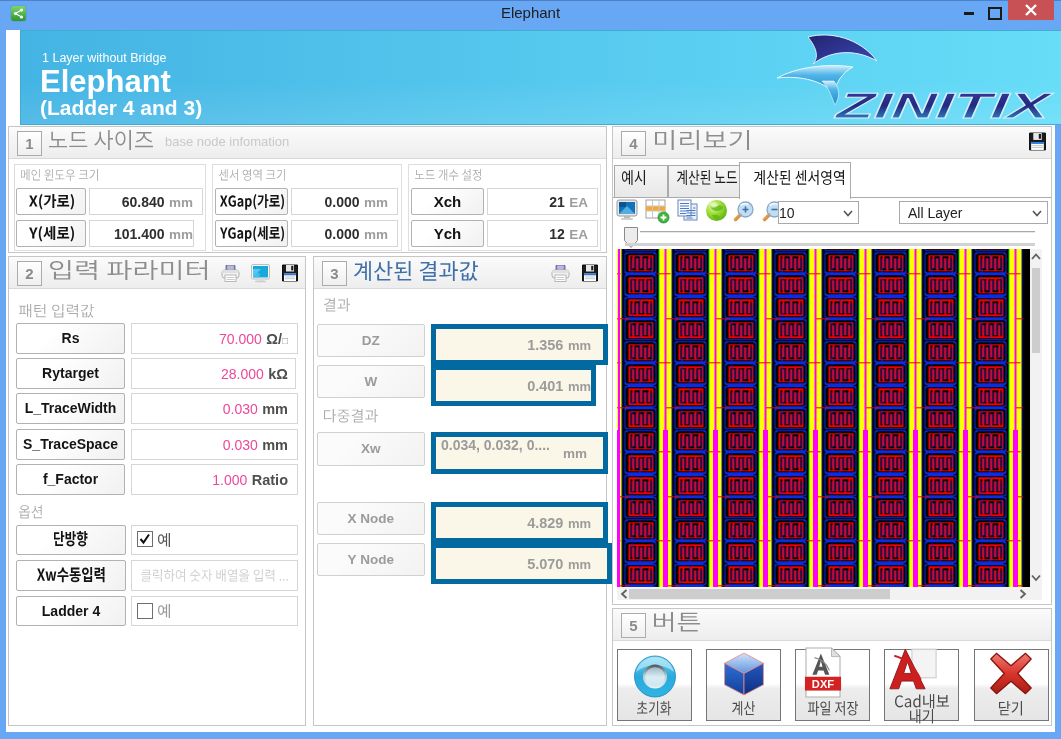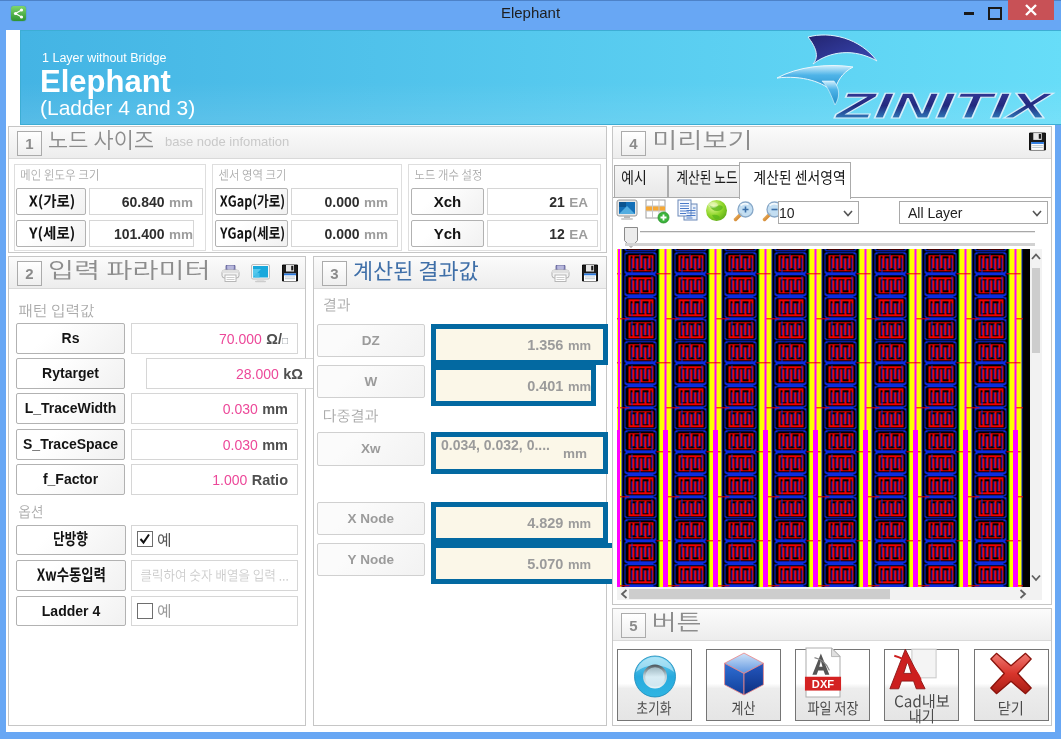--- a/index.html
+++ b/index.html
@@ -31,21 +31,21 @@
     </svg></div>
 <div class="abs" style="left:0;top:0;width:1061px;height:25px;line-height:26px;text-align:center;font-size:15px;color:#1e1e1e">Elephant</div>
 <div class="abs" style="left:964px;top:12px;width:10px;height:3px;background:#1a1a1a"></div>
 <div class="abs" style="left:988px;top:7px;width:10px;height:9px;border:2px solid #1a1a1a"></div>
 <div class="abs" style="left:1008px;top:0;width:46px;height:20px;background:#c85156"><svg width="46" height="20">
       <path d="M18 5L28 15M28 5L18 15" stroke="#fff" stroke-width="2.4"></path>
     </svg></div>
 <div class="abs" style="left:20px;top:30px;width:1043px;height:93px;background:linear-gradient(rgba(255,255,255,0) 55%,rgba(255,255,255,0.10)),linear-gradient(to right,#44b4e4,#67ddf8);border:1px solid #3dadd4">
 <div class="abs" style="left:21px;top:20px;font-size:12.5px;color:#fff">1 Layer without Bridge</div>
 <div class="abs" style="left:19px;top:33px;font-size:31px;font-weight:bold;color:#fff">Elephant</div>
-<div class="abs" style="left:19px;top:65px;font-size:21px;font-weight:normal;color:#fff">(Ladder 4 and 3)</div>
+<div class="abs" style="left:19px;top:65px;font-size:21px;font-weight:bold;color:#fff">(Ladder 4 and 3)</div>
 <svg class="abs" style="left:753px;top:0" width="300" height="93" viewBox="0 0 300 93">
 <defs>
         <linearGradient id="zg" x1="0" y1="0" x2="0" y2="1">
           <stop offset="0" stop-color="#3a3f9f"></stop>
           <stop offset="0.5" stop-color="#22297f"></stop>
           <stop offset="1" stop-color="#35a8dc"></stop>
         </linearGradient>
 <linearGradient id="bw1" x1="0" y1="0" x2="1" y2="1">
           <stop offset="0" stop-color="#23246f"></stop>
           <stop offset="1" stop-color="#3a49b8"></stop>
@@ -136,21 +136,21 @@
     <rect x="3" y="9.5" width="12" height="1.8" fill="#2a7ae0"></rect>
     <rect x="4" y="12.5" width="10" height="0.9" fill="#b8c4cc"></rect>
     <rect x="4" y="14.3" width="10" height="0.9" fill="#b8c4cc"></rect>
   </svg>
 <svg style="position:absolute;left:17.7px;top:302.6px" width="77.0" height="15.5" viewBox="-0.3 -13.4 77.0 15.5">
     <path d="M11.8 -12.4H12.9V1.1H11.8ZM9.4 -6.9H12.2V-6.0H9.4ZM8.7 -12.1H9.8V0.4H8.7ZM1.0 -10.6H7.6V-9.7H1.0ZM0.8 -2.2 0.7 -3.2Q1.4 -3.2 2.3 -3.2Q3.2 -3.2 4.1 -3.2Q5.1 -3.3 6.1 -3.3Q7.0 -3.4 7.8 -3.5L7.9 -2.7Q6.8 -2.5 5.5 -2.4Q4.2 -2.3 3.0 -2.3Q1.8 -2.2 0.8 -2.2ZM2.2 -10.1H3.3V-2.9H2.2ZM5.2 -10.1H6.3V-2.9H5.2Z M23.1 -8.5H26.1V-7.6H23.1ZM25.9 -12.4H27.0V-2.3H25.9ZM18.0 -0.1H27.4V0.8H18.0ZM18.0 -3.2H19.1V0.4H18.0ZM16.1 -5.4H17.1Q18.5 -5.4 19.5 -5.5Q20.5 -5.5 21.4 -5.6Q22.3 -5.7 23.2 -5.8L23.3 -4.9Q22.4 -4.7 21.5 -4.7Q20.6 -4.6 19.6 -4.5Q18.5 -4.5 17.1 -4.5H16.1ZM16.1 -11.3H22.4V-10.4H17.2V-5.3H16.1ZM16.9 -8.4H22.1V-7.5H16.9Z M43.9 -12.4H45.1V-5.1H43.9ZM36.0 -4.4H37.1V-2.7H43.9V-4.4H45.1V1.0H36.0ZM37.1 -1.8V0.0H43.9V-1.8ZM37.4 -11.7Q38.5 -11.7 39.3 -11.3Q40.2 -10.9 40.7 -10.2Q41.1 -9.5 41.1 -8.6Q41.1 -7.7 40.7 -7.0Q40.2 -6.3 39.3 -5.9Q38.5 -5.5 37.4 -5.5Q36.4 -5.5 35.5 -5.9Q34.7 -6.3 34.2 -7.0Q33.8 -7.7 33.8 -8.6Q33.8 -9.5 34.2 -10.2Q34.7 -10.9 35.5 -11.3Q36.4 -11.7 37.4 -11.7ZM37.4 -10.8Q36.7 -10.8 36.1 -10.5Q35.6 -10.2 35.2 -9.7Q34.9 -9.3 34.9 -8.6Q34.9 -8.0 35.2 -7.5Q35.6 -7.0 36.1 -6.7Q36.7 -6.5 37.4 -6.5Q38.2 -6.5 38.8 -6.7Q39.3 -7.0 39.7 -7.5Q40.0 -8.0 40.0 -8.6Q40.0 -9.3 39.7 -9.7Q39.3 -10.2 38.8 -10.5Q38.2 -10.8 37.4 -10.8Z M48.6 -5.6H49.6Q51.0 -5.6 52.0 -5.6Q53.0 -5.7 53.8 -5.7Q54.7 -5.8 55.5 -6.0L55.6 -5.1Q55.0 -4.9 54.3 -4.9Q53.7 -4.8 53.0 -4.8Q52.3 -4.7 51.5 -4.7Q50.6 -4.7 49.6 -4.7H48.6ZM48.5 -11.6H54.6V-7.8H49.7V-5.1H48.6V-8.7H53.5V-10.6H48.5ZM58.5 -12.4H59.6V-4.1H58.5ZM55.6 -10.3H58.8V-9.4H55.6ZM55.6 -7.6H58.8V-6.6H55.6ZM50.2 -3.3H59.6V1.2H58.5V-2.4H50.2Z M72.4 -12.4H73.5V-5.0H72.4ZM73.2 -9.2H75.7V-8.3H73.2ZM68.4 -11.5H69.7Q69.7 -9.9 68.9 -8.5Q68.1 -7.2 66.6 -6.3Q65.1 -5.4 63.0 -4.9L62.6 -5.8Q64.4 -6.2 65.7 -7.0Q67.0 -7.8 67.7 -8.8Q68.4 -9.8 68.4 -11.0ZM63.2 -11.5H69.1V-10.6H63.2ZM64.1 -4.3H65.2V-2.6H67.8V-4.3H68.9V0.9H64.1ZM65.2 -1.8V0.1H67.8V-1.8ZM71.6 -4.5H72.5V-3.3Q72.5 -2.5 72.2 -1.6Q71.9 -0.7 71.2 -0.0Q70.6 0.7 69.7 1.1L69.1 0.2Q69.9 -0.1 70.4 -0.7Q71.0 -1.3 71.3 -2.0Q71.6 -2.7 71.6 -3.3ZM71.8 -4.5H72.7V-3.4Q72.7 -2.7 73.0 -2.0Q73.2 -1.3 73.8 -0.7Q74.4 -0.1 75.2 0.2L74.5 1.1Q73.6 0.7 73.0 -0.0Q72.4 -0.8 72.1 -1.6Q71.8 -2.5 71.8 -3.4Z" fill="#ababab"></path>
   </svg>
 <div class="lbtn" style="left:16px;top:323px;width:107px;height:29px;line-height:29px;font-size:14px">Rs</div>
 <div class="fld " style="left:131px;top:323px;width:156px;height:29px;line-height:29px;padding-right:9px"><span class="num2" style="">70.000</span>&nbsp;<span class="unit2">Ω/<span style="font-size:10px;color:#8a9298">□</span></span></div>
 <div class="lbtn" style="left:16px;top:358.2px;width:107px;height:29px;line-height:29px;font-size:14px">Rytarget</div>
-<div class="fld " style="left:146px;top:358.2px;width:156px;height:29px;line-height:29px;padding-right:27px"><span class="num2" style="">28.000</span>&nbsp;<span class="unit2">kΩ</span></div>
+<div class="fld " style="left:131px;top:358.2px;width:156px;height:29px;line-height:29px;padding-right:7px"><span class="num2" style="">28.000</span>&nbsp;<span class="unit2">kΩ</span></div>
 <div class="lbtn" style="left:16px;top:393.4px;width:107px;height:29px;line-height:29px;font-size:14px">L_TraceWidth</div>
 <div class="fld " style="left:131px;top:393.4px;width:156px;height:29px;line-height:29px;padding-right:9px"><span class="num2" style="">0.030</span>&nbsp;<span class="unit2">mm</span></div>
 <div class="lbtn" style="left:16px;top:428.59999999999997px;width:107px;height:29px;line-height:29px;font-size:14px">S_TraceSpace</div>
 <div class="fld " style="left:131px;top:428.59999999999997px;width:156px;height:29px;line-height:29px;padding-right:9px"><span class="num2" style="">0.030</span>&nbsp;<span class="unit2">mm</span></div>
 <div class="lbtn" style="left:16px;top:463.79999999999995px;width:107px;height:29px;line-height:29px;font-size:14px">f_Factor</div>
 <div class="fld " style="left:131px;top:463.79999999999995px;width:156px;height:29px;line-height:29px;padding-right:9px"><span class="num2" style="">1.000</span>&nbsp;<span class="unit2">Ratio</span></div>
 <svg style="position:absolute;left:17.7px;top:503.6px" width="25.0" height="15.3" viewBox="-0.3 -13.4 25.0 15.3">
     <path d="M6.3 -12.2Q7.6 -12.2 8.6 -11.9Q9.5 -11.6 10.1 -11.0Q10.6 -10.5 10.6 -9.7Q10.6 -8.9 10.1 -8.4Q9.5 -7.8 8.6 -7.5Q7.6 -7.2 6.3 -7.2Q4.9 -7.2 4.0 -7.5Q3.0 -7.8 2.5 -8.4Q2.0 -8.9 2.0 -9.7Q2.0 -10.5 2.5 -11.0Q3.0 -11.6 4.0 -11.9Q4.9 -12.2 6.3 -12.2ZM6.3 -11.3Q5.3 -11.3 4.5 -11.1Q3.8 -10.9 3.4 -10.6Q3.0 -10.2 3.0 -9.7Q3.0 -9.2 3.4 -8.8Q3.8 -8.5 4.5 -8.3Q5.3 -8.1 6.3 -8.1Q7.3 -8.1 8.0 -8.3Q8.7 -8.5 9.1 -8.8Q9.5 -9.2 9.5 -9.7Q9.5 -10.2 9.1 -10.6Q8.7 -10.9 8.0 -11.1Q7.3 -11.3 6.3 -11.3ZM2.1 -4.2H3.1V-2.6H9.4V-4.2H10.4V1.0H2.1ZM3.1 -1.7V0.0H9.4V-1.7ZM0.7 -5.9H11.8V-5.0H0.7ZM5.8 -7.6H6.8V-5.5H5.8Z M19.8 -10.3H22.7V-9.4H19.8ZM19.8 -7.5H22.7V-6.6H19.8ZM16.4 -11.6H17.3V-9.9Q17.3 -8.6 16.8 -7.4Q16.4 -6.3 15.6 -5.4Q14.9 -4.6 13.9 -4.1L13.3 -5.0Q14.0 -5.3 14.6 -5.8Q15.2 -6.3 15.6 -6.9Q16.0 -7.6 16.2 -8.3Q16.4 -9.1 16.4 -9.9ZM16.6 -11.6H17.4V-9.9Q17.4 -9.1 17.7 -8.4Q17.9 -7.7 18.3 -7.1Q18.7 -6.5 19.3 -6.0Q19.8 -5.5 20.5 -5.2L19.9 -4.4Q18.9 -4.8 18.2 -5.6Q17.5 -6.4 17.0 -7.5Q16.6 -8.6 16.6 -9.9ZM22.4 -12.4H23.4V-2.3H22.4ZM15.5 -0.1H23.7V0.8H15.5ZM15.5 -3.3H16.5V0.4H15.5Z" fill="#ababab"></path>
   </svg>
 <div class="lbtn" style="left:16px;top:524.5px;width:108px;height:28px"></div>
@@ -212,21 +212,21 @@
 <svg style="position:absolute;left:323.4px;top:407.6px" width="56.0" height="15.5" viewBox="0.4 -13.4 56.0 15.5">
     <path d="M10.1 -12.4H11.3V1.1H10.1ZM11.0 -7.0H13.5V-6.0H11.0ZM1.4 -3.2H2.4Q3.7 -3.2 4.8 -3.2Q5.8 -3.3 6.8 -3.4Q7.8 -3.5 8.8 -3.7L8.9 -2.7Q7.9 -2.5 6.9 -2.4Q5.9 -2.3 4.8 -2.3Q3.7 -2.2 2.4 -2.2H1.4ZM1.4 -11.1H7.7V-10.1H2.5V-2.8H1.4Z M20.4 -5.6H21.5V-3.3H20.4ZM14.8 -6.0H27.1V-5.1H14.8ZM20.9 -3.6Q23.1 -3.6 24.4 -3.0Q25.6 -2.4 25.6 -1.3Q25.6 -0.1 24.4 0.5Q23.1 1.1 20.9 1.1Q18.7 1.1 17.5 0.5Q16.3 -0.1 16.3 -1.3Q16.3 -2.4 17.5 -3.0Q18.7 -3.6 20.9 -3.6ZM20.9 -2.7Q19.8 -2.7 19.0 -2.6Q18.2 -2.4 17.8 -2.1Q17.4 -1.7 17.4 -1.3Q17.4 -0.8 17.8 -0.5Q18.2 -0.1 19.0 0.1Q19.8 0.2 20.9 0.2Q22.0 0.2 22.8 0.1Q23.6 -0.1 24.0 -0.5Q24.5 -0.8 24.5 -1.3Q24.5 -1.7 24.0 -2.1Q23.6 -2.4 22.8 -2.6Q22.0 -2.7 20.9 -2.7ZM20.2 -11.3H21.2V-10.9Q21.2 -10.2 20.9 -9.6Q20.6 -9.1 20.1 -8.6Q19.6 -8.2 18.9 -7.8Q18.3 -7.5 17.5 -7.2Q16.7 -7.0 15.9 -6.9L15.5 -7.8Q16.2 -7.9 16.9 -8.0Q17.6 -8.2 18.2 -8.5Q18.8 -8.8 19.2 -9.2Q19.7 -9.5 20.0 -10.0Q20.2 -10.4 20.2 -10.9ZM20.7 -11.3H21.6V-10.9Q21.6 -10.4 21.9 -10.0Q22.2 -9.5 22.6 -9.2Q23.1 -8.8 23.7 -8.5Q24.3 -8.2 25.0 -8.0Q25.7 -7.9 26.4 -7.8L26.0 -6.9Q25.2 -7.0 24.4 -7.2Q23.6 -7.5 22.9 -7.8Q22.3 -8.2 21.8 -8.6Q21.2 -9.1 21.0 -9.7Q20.7 -10.2 20.7 -10.9ZM15.9 -11.7H26.0V-10.8H15.9Z M38.8 -12.4H39.9V-5.5H38.8ZM34.5 -11.7H35.8Q35.8 -10.0 35.0 -8.7Q34.2 -7.4 32.8 -6.5Q31.4 -5.6 29.4 -5.2L29.0 -6.1Q30.7 -6.5 32.0 -7.2Q33.2 -7.9 33.9 -8.9Q34.5 -9.9 34.5 -11.2ZM29.7 -11.7H35.1V-10.8H29.7ZM35.3 -10.4H39.0V-9.5H35.3ZM35.1 -7.8H38.9V-6.9H35.1ZM31.2 -4.8H39.9V-1.6H32.3V0.7H31.2V-2.4H38.8V-3.9H31.2ZM31.2 0.1H40.4V1.0H31.2Z M43.3 -10.9H49.6V-10.0H43.3ZM45.5 -7.0H46.6V-2.4H45.5ZM49.1 -10.9H50.2V-10.2Q50.2 -9.4 50.1 -8.1Q50.1 -6.7 49.8 -4.8L48.7 -4.9Q49.0 -6.8 49.0 -8.1Q49.1 -9.4 49.1 -10.2ZM52.0 -12.4H53.1V1.1H52.0ZM52.8 -6.7H55.4V-5.7H52.8ZM42.7 -1.9 42.6 -2.8Q43.8 -2.8 45.3 -2.8Q46.7 -2.9 48.2 -2.9Q49.7 -3.0 51.1 -3.2L51.2 -2.4Q49.8 -2.1 48.3 -2.0Q46.8 -1.9 45.3 -1.9Q43.9 -1.9 42.7 -1.9Z" fill="#ababab"></path>
   </svg>
 <div class="lbtn dis" style="left:316.5px;top:431.5px;width:106.5px;height:32px;line-height:32px;font-size:13.5px">Xw</div>
 <div class="fld cream" style="left:431px;top:431.5px;width:167px;height:32px"></div>
 <div class="abs" style="left:441px;top:437px;font-size:14px;font-weight:bold;color:#9b9b9b">0.034, 0.032, 0....</div>
 <div class="abs" style="left:563px;top:446px;font-size:13.5px;font-weight:bold;color:#9b9b9b">mm</div>
 <div class="lbtn dis" style="left:316.5px;top:502px;width:106.5px;height:31px;line-height:31px;font-size:13.5px">X&nbsp;Node</div>
 <div class="fld cream" style="left:431px;top:502px;width:155px;height:31px;line-height:31px;padding-right:12px"><span class="num3" style="">4.829</span>&nbsp;<span class="unit3">mm</span></div>
 <div class="lbtn dis" style="left:316.5px;top:542.5px;width:106.5px;height:31px;line-height:31px;font-size:13.5px">Y&nbsp;Node</div>
-<div class="fld cream" style="left:431px;top:542.5px;width:155px;height:31px;line-height:31px;padding-right:24px"><span class="num3" style="">5.070</span>&nbsp;<span class="unit3">mm</span></div>
+<div class="fld cream" style="left:431px;top:542.5px;width:155px;height:31px;line-height:31px;padding-right:16px"><span class="num3" style="">5.070</span>&nbsp;<span class="unit3">mm</span></div>
 <div class="panel" style="left:612px;top:126px;width:438px;height:477px"></div>
 <div class="abs" style="left:613px;top:127px;width:438px;height:31px;background:linear-gradient(#fbfbfb,#ededed);border-bottom:1px solid #d9d9d9"></div>
 <div class="numbox" style="left:621px;top:131px">4</div>
 <svg style="position:absolute;left:653.8px;top:129.3px" width="96.0" height="21.8" viewBox="1.8 -19.2 96.0 21.8">
     <path d="M2.8 -16.2H14.0V-3.4H2.8ZM12.1 -14.9H4.8V-4.7H12.1ZM19.4 -18.2H21.5V1.7H19.4Z M44.6 -18.2H46.6V1.7H44.6ZM28.0 -4.5H30.0Q32.0 -4.5 34.0 -4.6Q35.9 -4.6 37.9 -4.8Q40.0 -4.9 42.2 -5.2L42.4 -3.9Q39.0 -3.4 36.1 -3.3Q33.1 -3.1 30.0 -3.1H28.0ZM27.9 -16.3H39.2V-9.3H30.0V-4.0H28.0V-10.6H37.2V-14.9H27.9Z M51.6 -2.3H73.9V-0.9H51.6ZM61.7 -7.1H63.7V-1.8H61.7ZM54.3 -16.7H56.3V-13.1H69.2V-16.7H71.2V-6.6H54.3ZM56.3 -11.8V-8.0H69.2V-11.8Z M94.8 -18.1H96.8V1.7H94.8ZM87.6 -16.0H89.6Q89.6 -13.9 89.0 -11.9Q88.3 -9.9 86.9 -8.1Q85.6 -6.3 83.4 -4.8Q81.2 -3.3 78.2 -2.1L77.1 -3.4Q80.7 -4.8 83.0 -6.7Q85.3 -8.5 86.5 -10.8Q87.6 -13.1 87.6 -15.7ZM78.2 -16.0H88.5V-14.7H78.2Z" fill="#8d8d8d"></path>
   </svg>
 <svg class="abs" style="left:1028px;top:132px" width="19" height="19" viewBox="0 0 18 18">
     <path d="M1.5 1 h15 v16 h-15 Z" fill="#1c1c1c" stroke="#000" stroke-width="0.9"></path>
     <rect x="5" y="1" width="8" height="6.5" fill="#e8e8e8"></rect>
     <rect x="10.2" y="1.8" width="2.1" height="4.6" fill="#1c1c1c"></rect>

